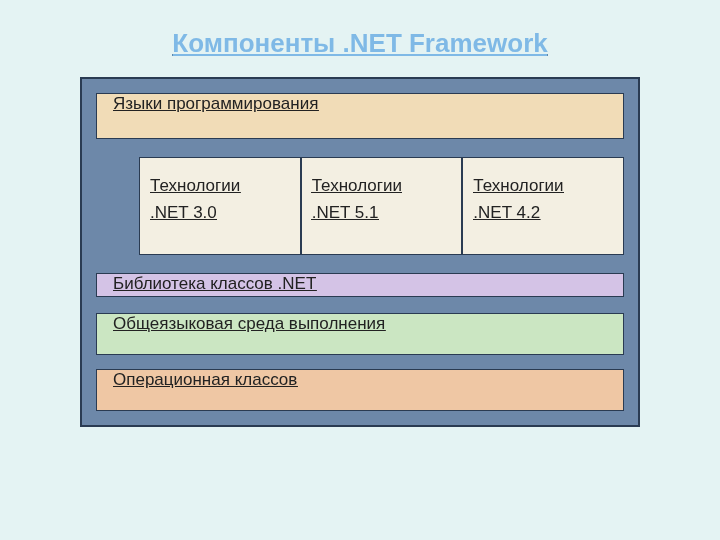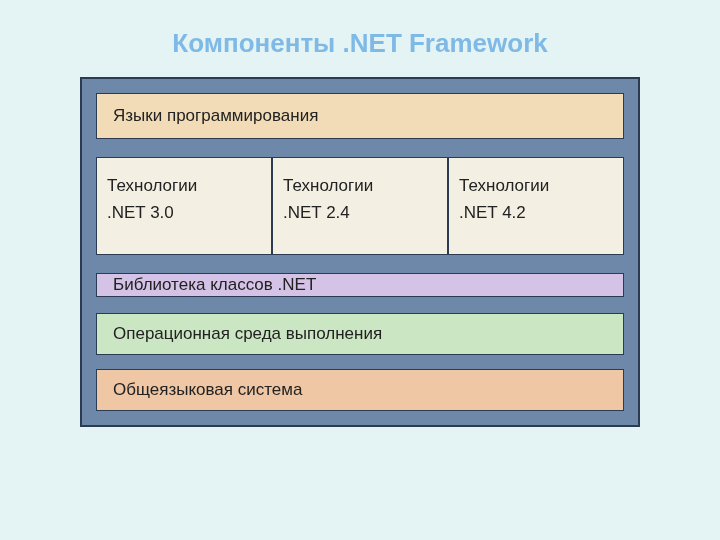--- a/index.html
+++ b/index.html
@@ -1,15 +1,15 @@
 <!DOCTYPE html>
 <html><head>
 <meta charset="utf-8">
 <style>
-  * { box-sizing: border-box; }
+  * { box-sizing: border-box; text-decoration: underline; }
   body {
     margin: 0;
     width: 720px;
     height: 540px;
     background: #e4f3f3;
     font-family: Arial, Helvetica, sans-serif;
     position: relative;
   }
   .title {
     text-align: center;
@@ -24,31 +24,31 @@
     margin: 0 auto;
     background: #6d88a9;
     border: 2px solid #2a3b52;
     padding: 14px;
   }
   .box {
     border: 1px solid #2a3b52;
     font-size: 17px;
     color: #222;
     display: flex;
-    align-items: center;
   }
   .box.langs {
     background: #f1dcb7;
     height: 46px;
     padding-left: 16px;
     margin-bottom: 18px;
   }
   .tech-row {
     display: flex;
     margin-bottom: 18px;
+    margin-left: 43px;
   }
   .tech {
     flex: 1;
     background: #f3efe2;
     border: 1px solid #2a3b52;
     height: 98px;
     padding: 14px 10px 10px 10px;
     font-size: 17px;
     color: #222;
     line-height: 1.6;
@@ -82,33 +82,33 @@
     <span>Языки программирования</span>
   </div>
 
   <div class="tech-row">
     <div class="tech">
       <div>Технологии</div>
       <div>.NET 3.0</div>
     </div>
     <div class="tech">
       <div>Технологии</div>
-      <div>.NET 2.4</div>
+      <div>.NET 5.1</div>
     </div>
     <div class="tech">
       <div>Технологии</div>
       <div>.NET 4.2</div>
     </div>
   </div>
 
   <div class="box library">
     <span>Библиотека классов .NET</span>
   </div>
 
   <div class="box clr">
-    <span>Операционная среда выполнения</span>
+    <span>Общеязыковая среда выполнения</span>
   </div>
 
   <div class="box os">
-    <span>Общеязыковая система</span>
+    <span>Операционная классов</span>
   </div>
 
 </div>
 
 </body></html>

